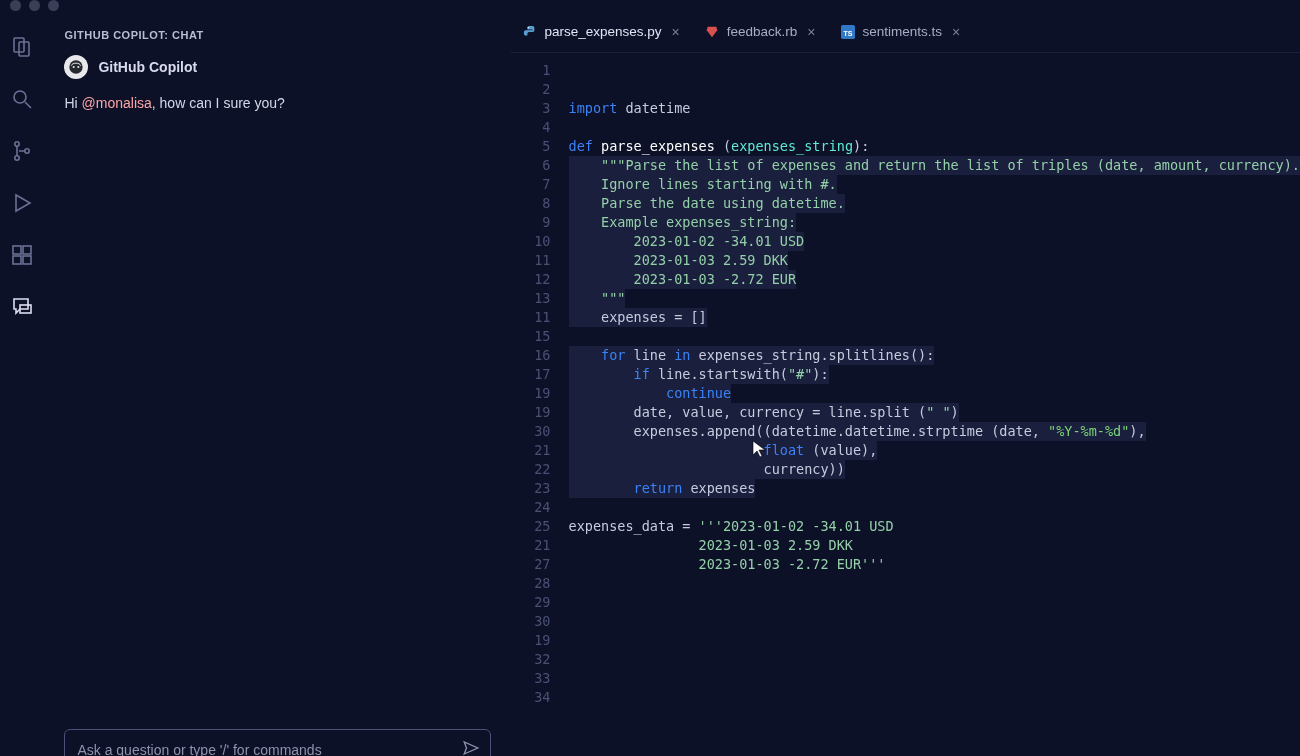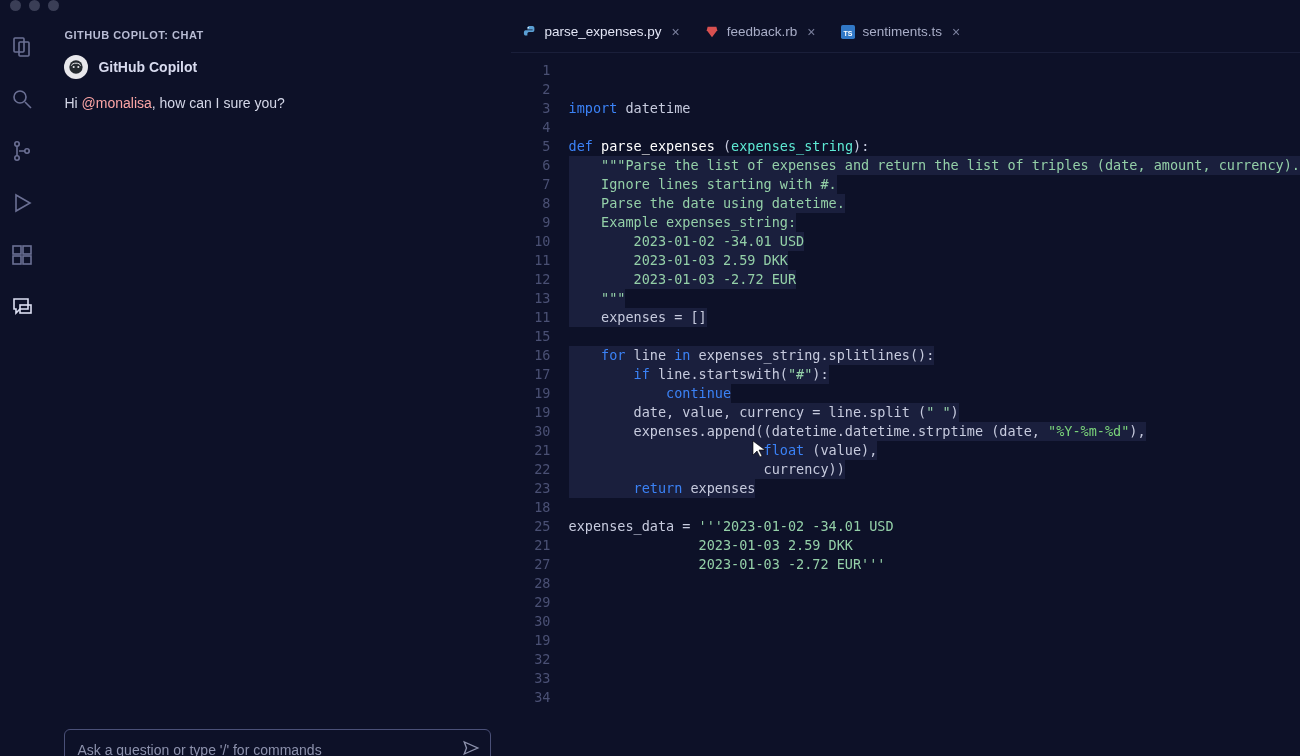--- a/index.html
+++ b/index.html
@@ -221,21 +221,21 @@
           <div>11</div>
           <div>15</div>
           <div>16</div>
           <div>17</div>
           <div>19</div>
           <div>19</div>
           <div>30</div>
           <div>21</div>
           <div>22</div>
           <div>23</div>
-          <div>18</div>
+          <div>24</div>
           <div>25</div>
           <div>21</div>
           <div>27</div>
           <div>28</div>
           <div>29</div>
           <div>30</div>
           <div>19</div>
           <div>32</div>
           <div>33</div>
           <div>34</div>

